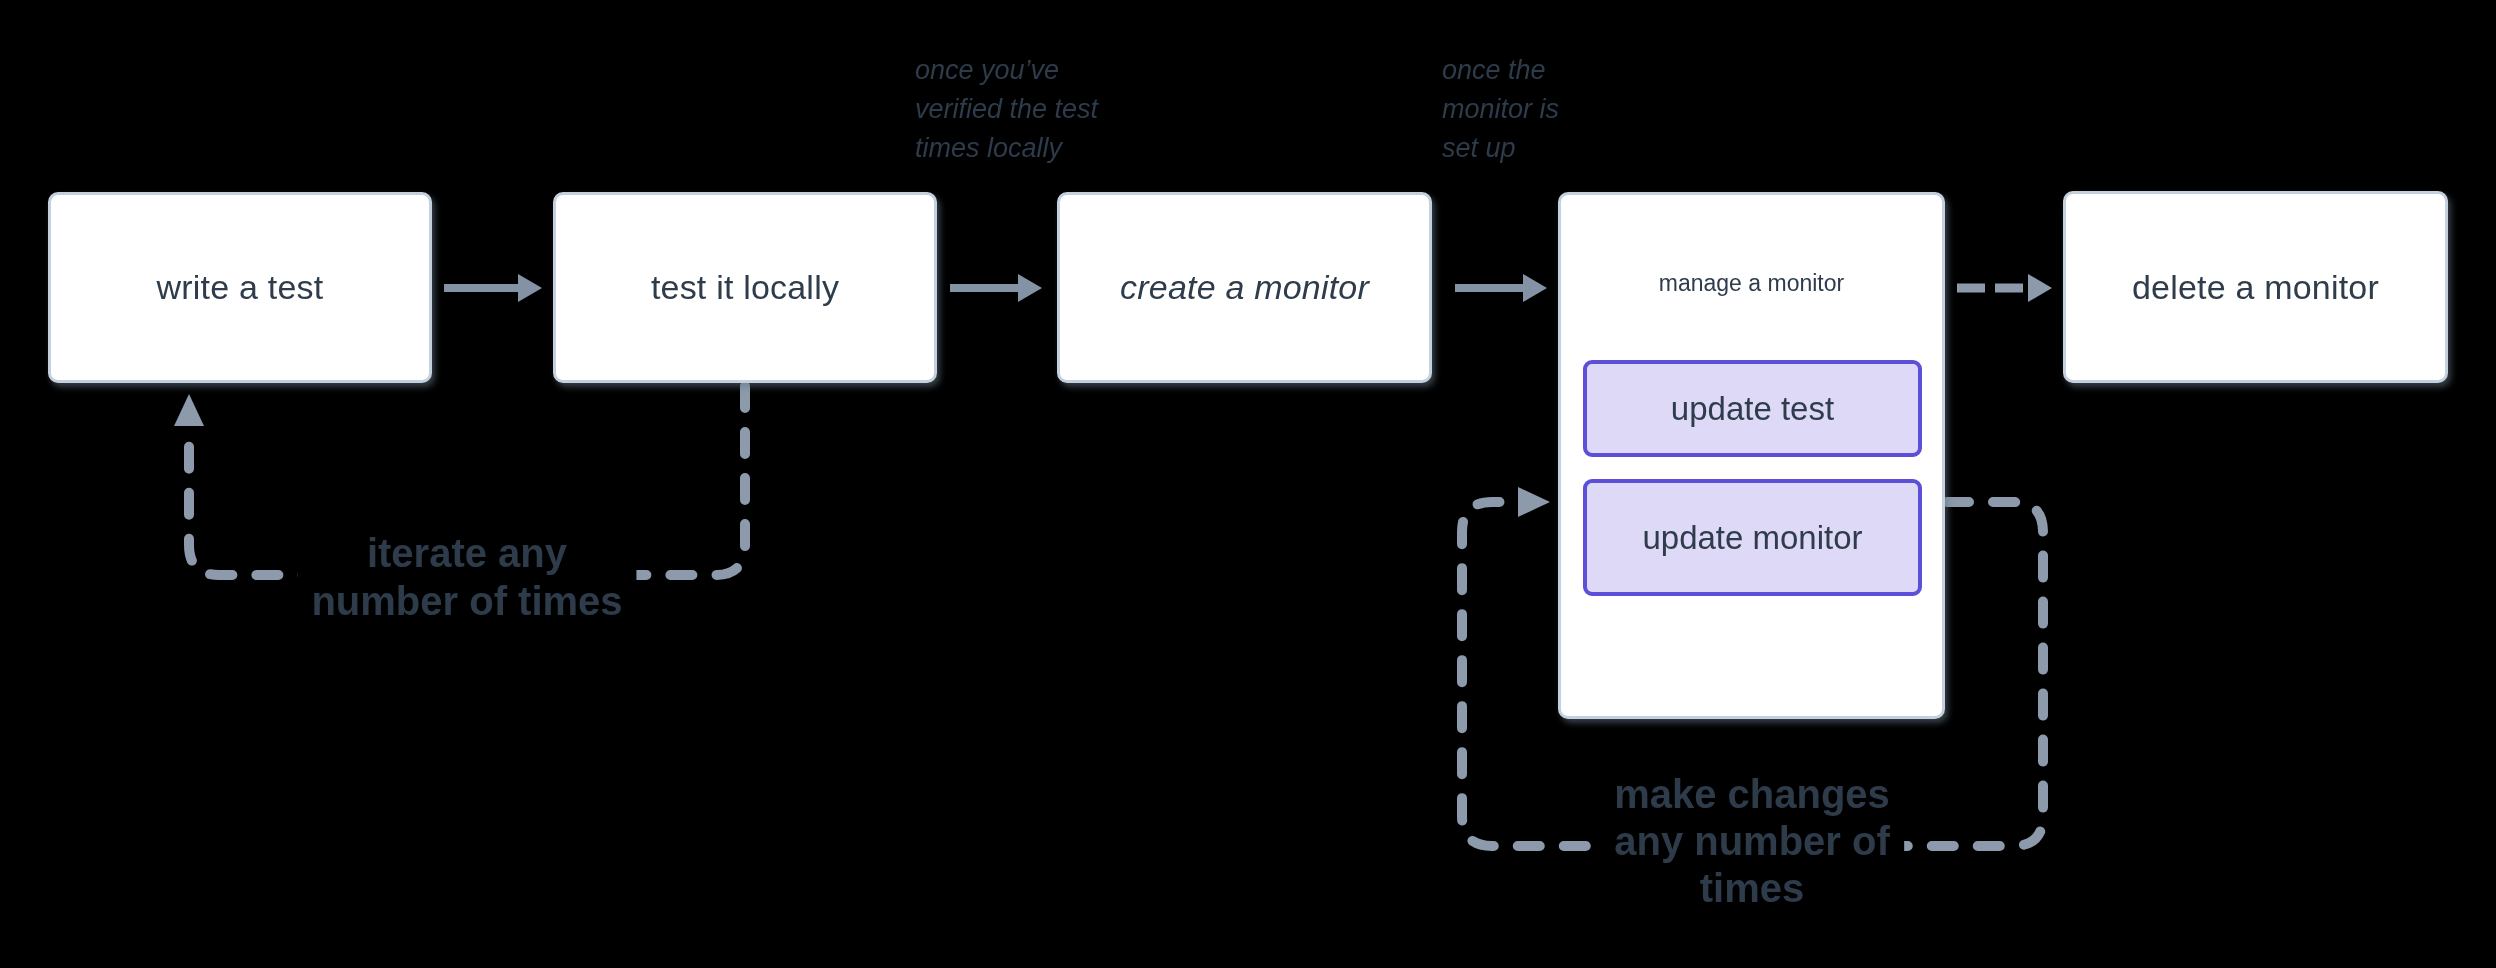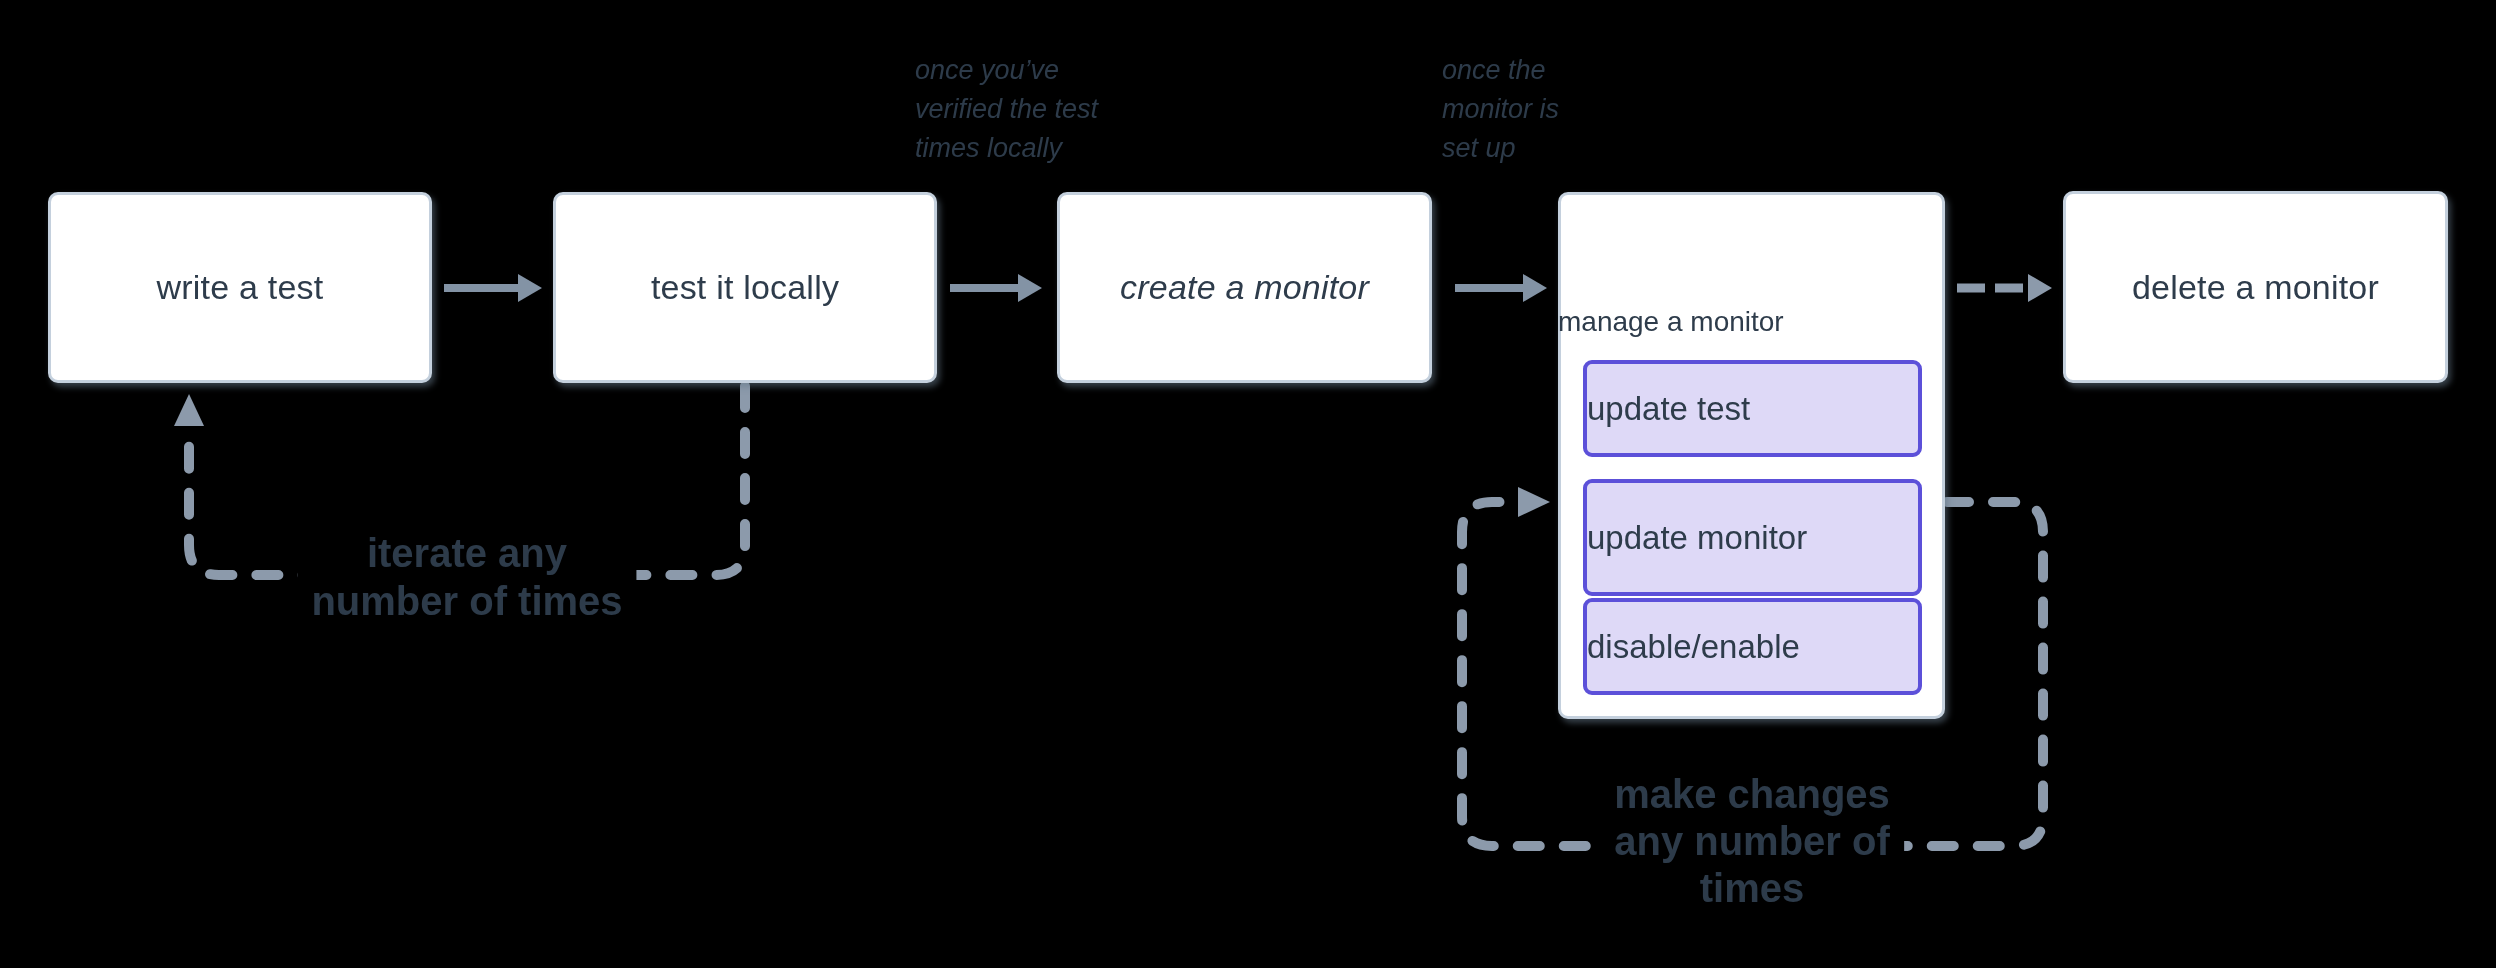--- a/index.html
+++ b/index.html
@@ -34,33 +34,33 @@
   }
   .node-label {
     color: #2e3c4b;
     font-size: 34px;
     font-weight: normal;
     letter-spacing: 0.2px;
     white-space: nowrap;
   }
   .node-title {
     position: absolute;
+    text-align: center;
     color: #2e3c4b;
-    font-size: 28px;
+    font-size: 23px;
     white-space: nowrap;
-    margin-top: 36px;
   }
   .action-btn {
     position: absolute;
     background: #ded9f7;
     border: 4px solid #5c50d9;
     border-radius: 9px;
     display: flex;
     align-items: center;
-    justify-content: flex-start;
+    justify-content: center;
     box-sizing: border-box;
   }
   .action-label {
     color: #2e3c4b;
     font-size: 33px;
     white-space: nowrap;
   }
   .annotation {
     position: absolute;
     color: #2d3b4a;
@@ -135,23 +135,20 @@
 
   <div class="node" style="left:1558px; top:192px; width:387px; height:527px; align-items:flex-start;">
   </div>
   <div class="node-title" style="left:1558px; top:270px; width:387px;">manage a monitor</div>
   <div class="action-btn" style="left:1583px; top:360px; width:339px; height:97px;">
     <span class="action-label">update test</span>
   </div>
   <div class="action-btn" style="left:1583px; top:479px; width:339px; height:117px;">
     <span class="action-label">update monitor</span>
   </div>
-  <div class="action-btn" style="left:1583px; top:598px; width:339px; height:97px;">
-    <span class="action-label">disable/enable</span>
-  </div>
 
   <div class="node" style="left:2063px; top:191px; width:385px; height:192px;">
     <span class="node-label">delete a monitor</span>
   </div>
 
   <div class="annotation" style="left:915px; top:51px;">
     <div>once you’ve</div>
     <div>verified the test</div>
     <div>times locally</div>
   </div>

